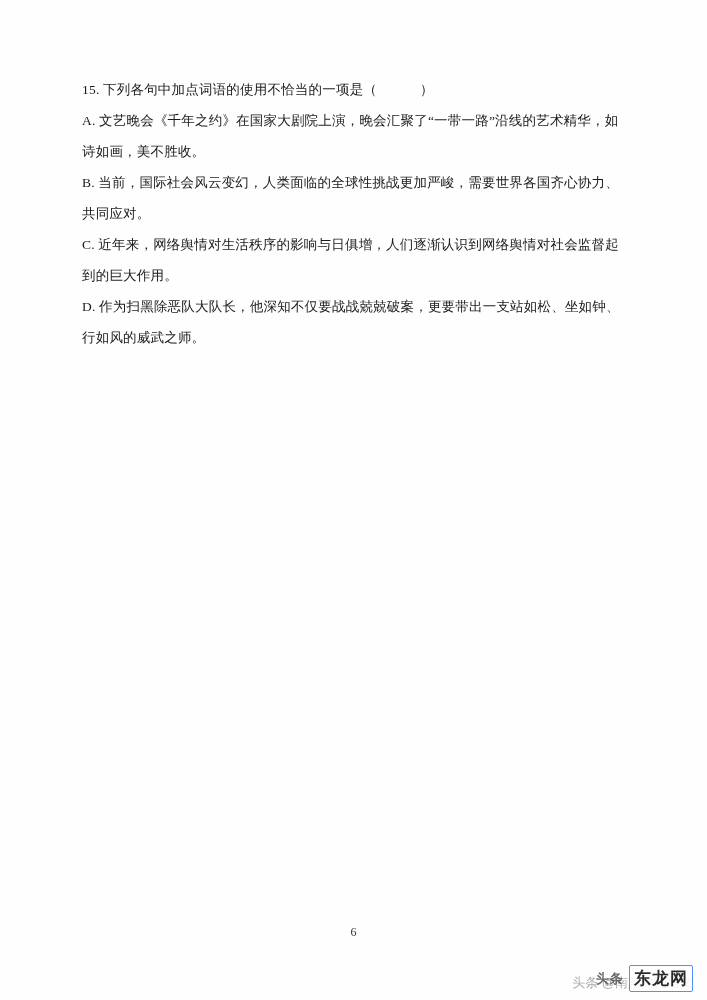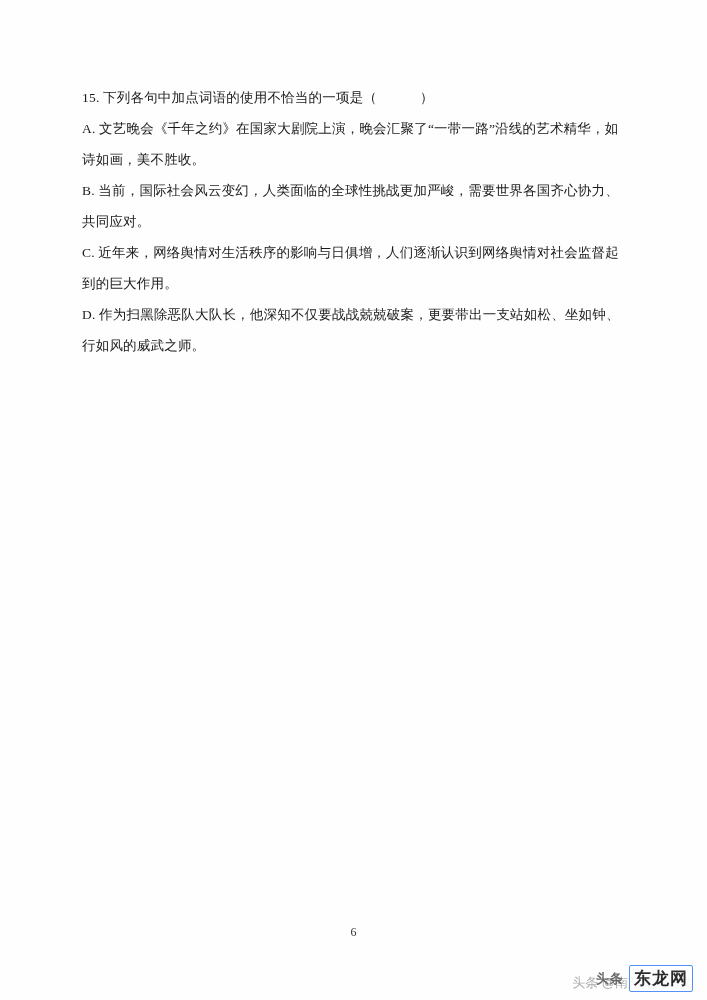--- a/index.html
+++ b/index.html
@@ -19,21 +19,21 @@
 
   .page {
     position: absolute;
     inset: 0;
     background: #fefefe;
   }
 
   .content {
     position: absolute;
     left: 82px;
-    top: 68px;
+    top: 60px;
     width: 545px;
   }
 
   .q-line {
     font-size: 13.5px;
     line-height: 31px;
     letter-spacing: 0.2px;
     white-space: pre-wrap;
   }
 

